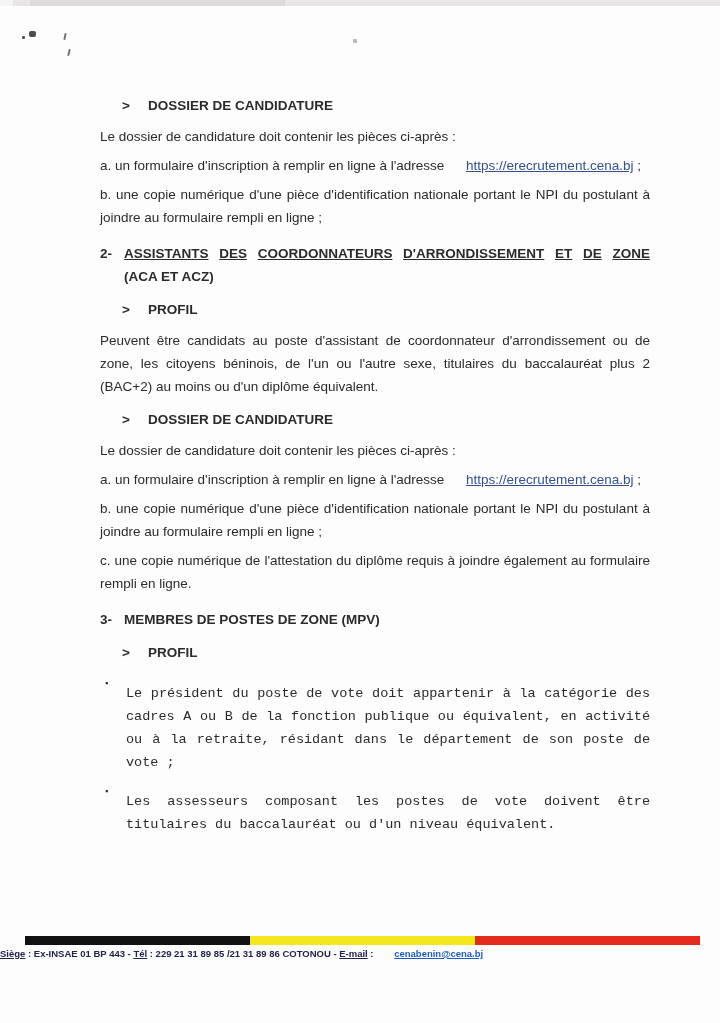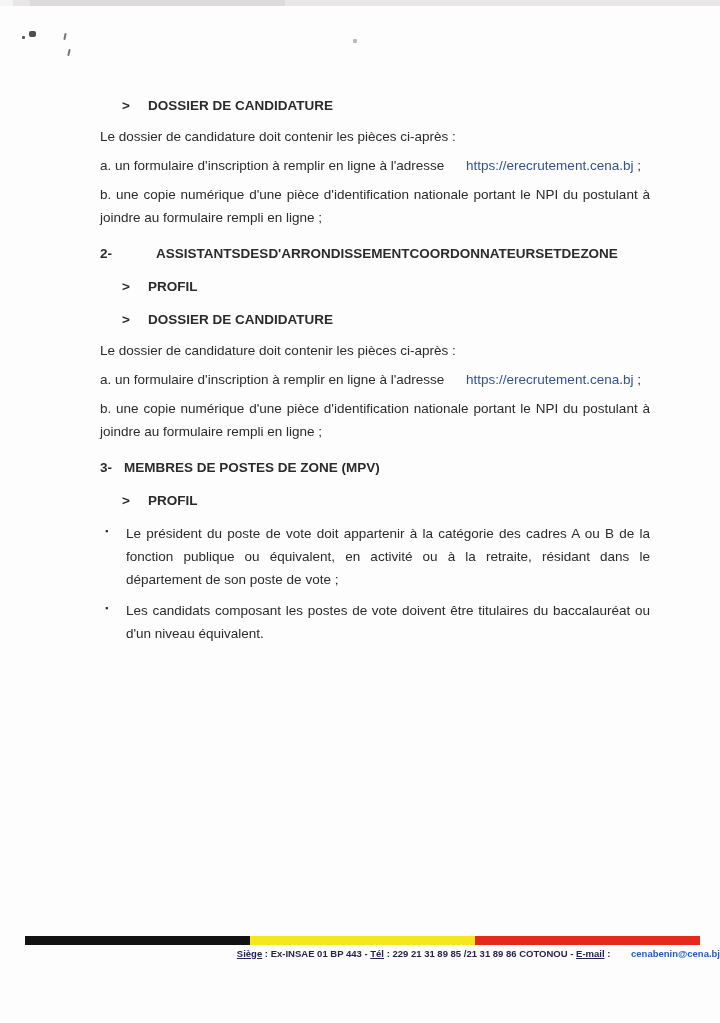--- a/index.html
+++ b/index.html
@@ -20,32 +20,32 @@
 
   
   .content{position:absolute;top:84px;left:100px;width:550px;
            font-size:13.5px;line-height:23px;}
   .para{text-align:justify;margin:0 0 6px 0;}
   .arrow-heading{display:flex;margin:10px 0 8px 0;padding-left:22px;font-weight:bold;}
   .arrow{width:26px;flex:none;font-weight:bold;}
   .num-heading{display:flex;margin:13px 0 8px 0;font-weight:bold;}
   .h-num{width:24px;flex:none;}
   .h-lines{flex:1;}
-  .jline{display:flex;justify-content:center;}
+  .jline{display:flex;justify-content:space-between;text-decoration:underline;}
   .bullet-item{display:flex;margin:0 0 6px 0;}
   .bullet{width:21px;flex:none;padding-left:5px;font-size:9px;line-height:23px;}
-  .b-text{flex:1;margin:2px 0 0 0;}
+  .b-text{flex:1;margin:10px 0 0 0;font-family:Liberation Mono, monospace;}
 
-  .doc-link{color:var(--link-color,#33518e);cursor:pointer;padding-left:18px;}
+  .doc-link{color:var(--link-color,#33518e);text-decoration:underline;cursor:pointer;padding-left:18px;}
   .u{text-decoration:underline;}
 
   
   .flag-bar{position:absolute;left:25px;top:936px;width:675px;height:9px;display:flex;}
   .flag-seg{flex:1;height:100%;}
-  .footer-line{position:absolute;top:948px;left:0;width:720px;text-align:right;
+  .footer-line{position:absolute;top:948px;left:0;width:720px;text-align:left;
                font-size:9.5px;font-weight:bold;letter-spacing:0;
                color:var(--footer-text-color,#23234f);}
   .footer-line .doc-link{color:var(--footer-link-color,#1d5bc8);}
 </style>
 </head>
 <body>
 
 <div class="page">
 
   <div class="top-strip"></div>
@@ -65,56 +65,59 @@
       </div>
       <p class="para"><span class="seg">Le dossier de candidature doit contenir les pièces ci-après :</span></p>
       <p class="para"><span class="seg">a. un formulaire d'inscription à remplir en ligne à l'adresse </span><a class="doc-link">https://erecrutement.cena.bj</a><span class="seg"> ;</span></p>
       <p class="para"><span class="seg">b. une copie numérique d'une pièce d'identification nationale portant le NPI du postulant à joindre au formulaire rempli en ligne ;</span></p>
       <div class="num-heading">
         <span class="h-num">2-</span>
         <div class="h-lines">
           <div class="jline">
             <span>ASSISTANTS</span>
             <span>DES</span>
+            <span>COORDONNATEURS</span>
             <span>D'ARRONDISSEMENT</span>
-            <span>COORDONNATEURS</span>
             <span>ET</span>
             <span>DE</span>
             <span>ZONE</span>
           </div>
+          <div class="hline">(ACA ET ACZ)</div>
         </div>
       </div>
       <div class="arrow-heading">
         <span class="arrow">&gt;</span>
         <span class="h-label">PROFIL</span>
       </div>
+      <p class="para"><span class="seg">Peuvent être candidats au poste d'assistant de coordonnateur d'arrondissement ou de zone, les citoyens béninois, de l'un ou l'autre sexe, titulaires du baccalauréat plus 2 (BAC+2) au moins ou d'un diplôme équivalent.</span></p>
       <div class="arrow-heading">
         <span class="arrow">&gt;</span>
         <span class="h-label">DOSSIER DE CANDIDATURE</span>
       </div>
       <p class="para"><span class="seg">Le dossier de candidature doit contenir les pièces ci-après :</span></p>
       <p class="para"><span class="seg">a. un formulaire d'inscription à remplir en ligne à l'adresse </span><a class="doc-link">https://erecrutement.cena.bj</a><span class="seg"> ;</span></p>
       <p class="para"><span class="seg">b. une copie numérique d'une pièce d'identification nationale portant le NPI du postulant à joindre au formulaire rempli en ligne ;</span></p>
+      <p class="para"><span class="seg">c. une copie numérique de l'attestation du diplôme requis à joindre également au formulaire rempli en ligne.</span></p>
       <div class="num-heading">
         <span class="h-num">3-</span>
         <div class="h-lines">
           <div class="hline">MEMBRES DE POSTES DE ZONE (MPV)</div>
         </div>
       </div>
       <div class="arrow-heading">
         <span class="arrow">&gt;</span>
         <span class="h-label">PROFIL</span>
       </div>
       <div class="bullet-item">
         <span class="bullet">▪</span>
         <p class="b-text para"><span class="seg">Le président du poste de vote doit appartenir à la catégorie des cadres A ou B de la fonction publique ou équivalent, en activité ou à la retraite, résidant dans le département de son poste de vote ;</span></p>
       </div>
       <div class="bullet-item">
         <span class="bullet">▪</span>
-        <p class="b-text para"><span class="seg">Les candidats composant les postes de vote doivent être titulaires du baccalauréat ou d'un niveau équivalent.</span></p>
+        <p class="b-text para"><span class="seg">Les assesseurs composant les postes de vote doivent être titulaires du baccalauréat ou d'un niveau équivalent.</span></p>
       </div>
     </main>
 
   <div class="flag-bar">
     <div class="flag-seg" style="background: rgb(18, 18, 18);"></div>
     <div class="flag-seg" style="background: rgb(244, 231, 28);"></div>
     <div class="flag-seg" style="background: rgb(228, 42, 29);"></div>
   </div>
 
   <div class="footer-line"><span class="seg u">Siège</span><span class="seg"> : Ex-INSAE 01 BP 443 - </span><span class="seg u">Tél</span><span class="seg"> : 229 21 31 89 85 /21 31 89 86 COTONOU - </span><span class="seg u">E-mail</span><span class="seg"> : </span><a class="doc-link">cenabenin@cena.bj</a></div>

